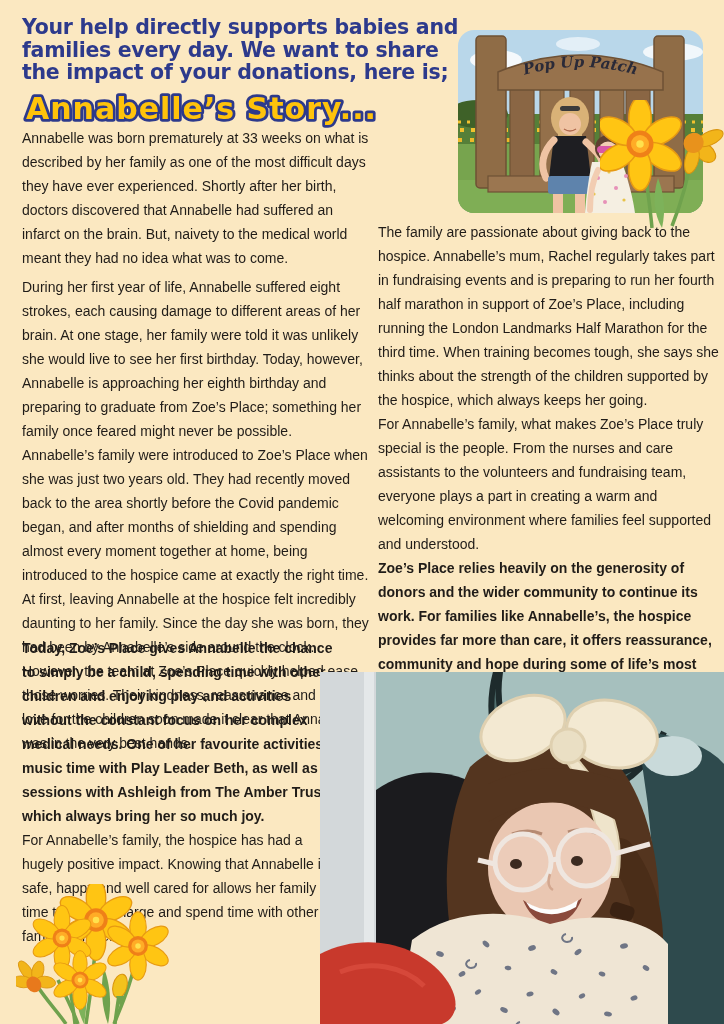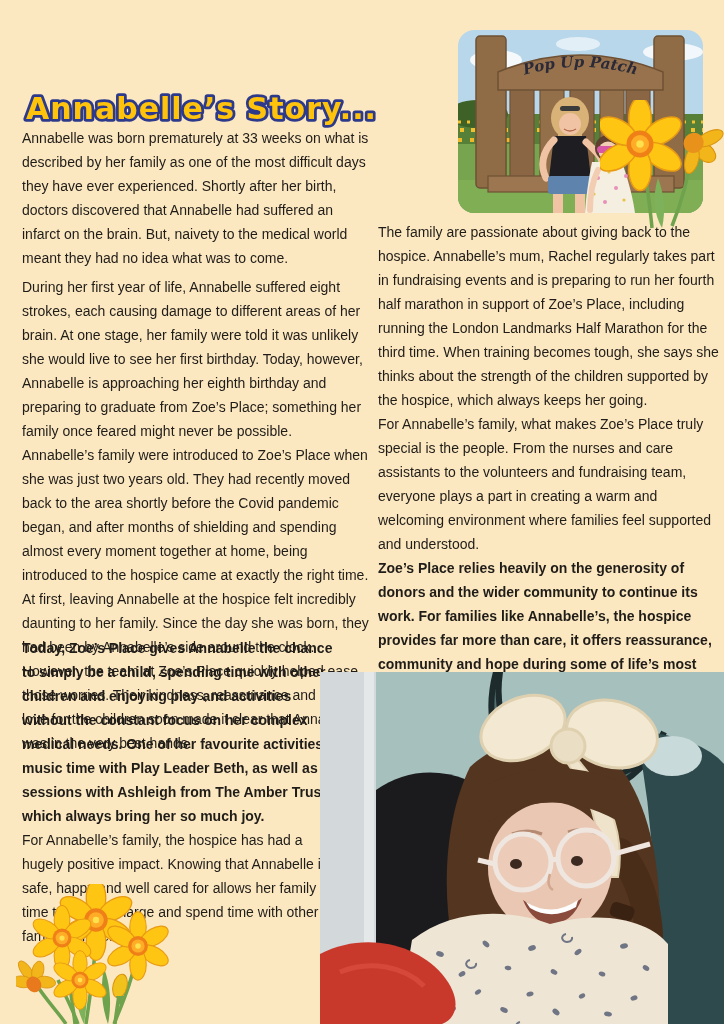--- a/index.html
+++ b/index.html
@@ -47,20 +47,21 @@
     font-family:"DejaVu Serif", serif;
     font-style:italic;font-weight:bold;font-size:15px;
     fill:#2A2A38;
   }
 </style>
 </head>
 <body>
 
 <div class="page">
 
+  <div class="header-intro">Your help directly supports babies and families every day. We want to share the impact of your donations, here is;</div>
 
   <svg class="story-title-svg" width="400" height="48" viewBox="0 0 400 48">
     <text x="6" y="35">Annabelle’s Story...</text>
   </svg>
 
   <div class="col left-top">
     <p class="p1">Annabelle was born prematurely at 33 weeks on what is described by her family as one of the most difficult days they have ever experienced. Shortly after her birth, doctors discovered that Annabelle had suffered an infarct on the brain. But, naivety to the medical world meant they had no idea what was to come.</p>
     <p>During her first year of life, Annabelle suffered eight strokes, each causing damage to different areas of her brain. At one stage, her family were told it was unlikely she would live to see her first birthday. Today, however, Annabelle is approaching her eighth birthday and preparing to graduate from Zoe’s Place; something her family once feared might never be possible.</p>
     <p>Annabelle’s family were introduced to Zoe’s Place when she was just two years old. They had recently moved back to the area shortly before the Covid pandemic began, and after months of shielding and spending almost every moment together at home, being introduced to the hospice came at exactly the right time. At first, leaving Annabelle at the hospice felt incredibly daunting to her family. Since the day she was born, they had been by Annabelle’s side around the clock. However, the team at Zoe’s Place quickly helped ease those worries. Their kindness, reassurance and obvious love for the children soon made it clear that Annabelle was in the very best hands.</p>
   </div>

